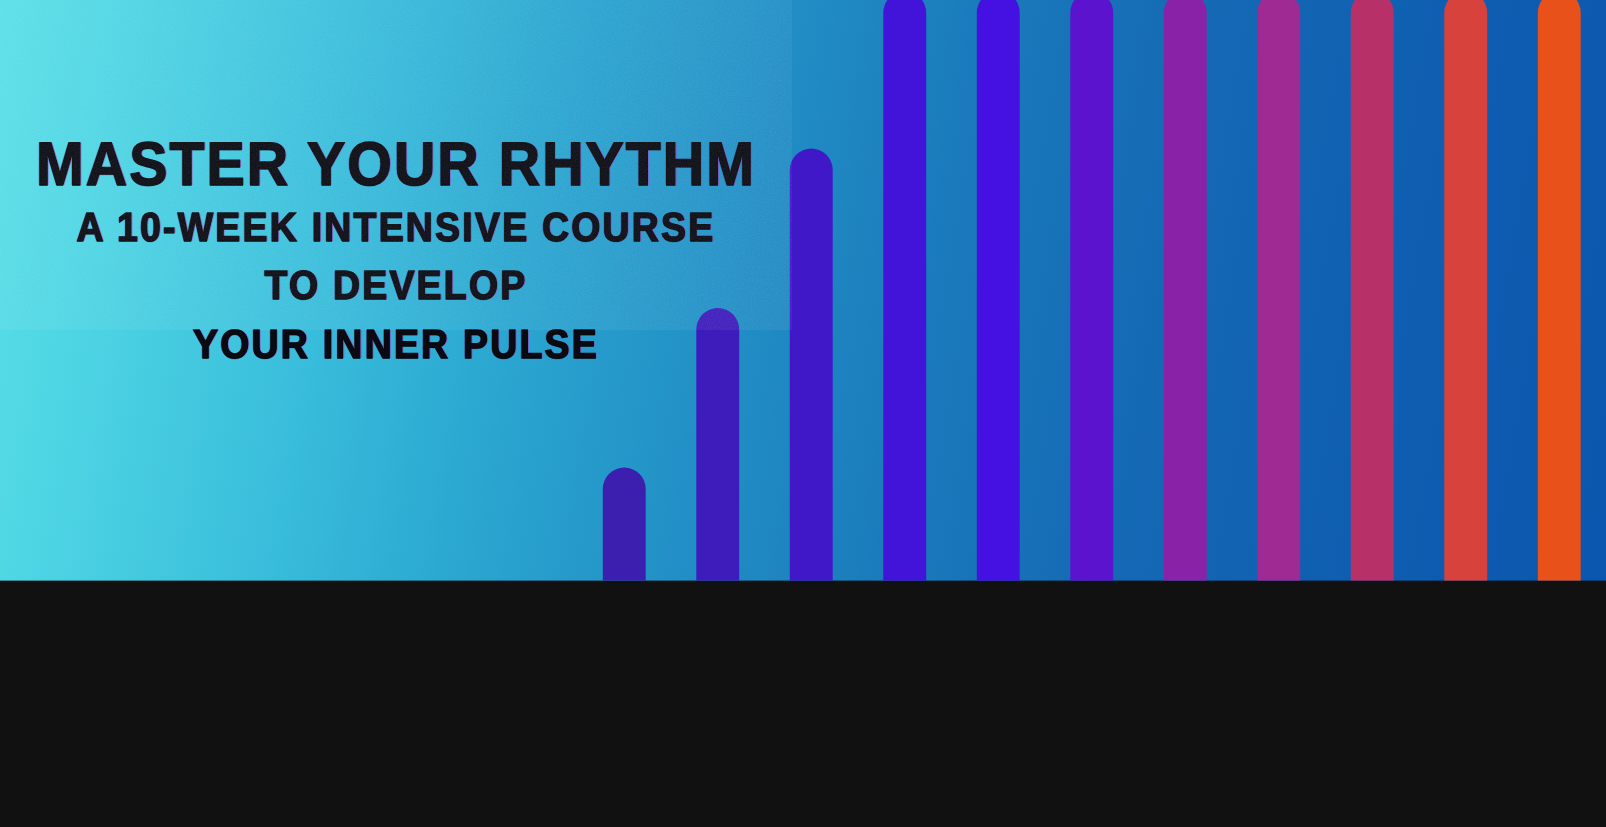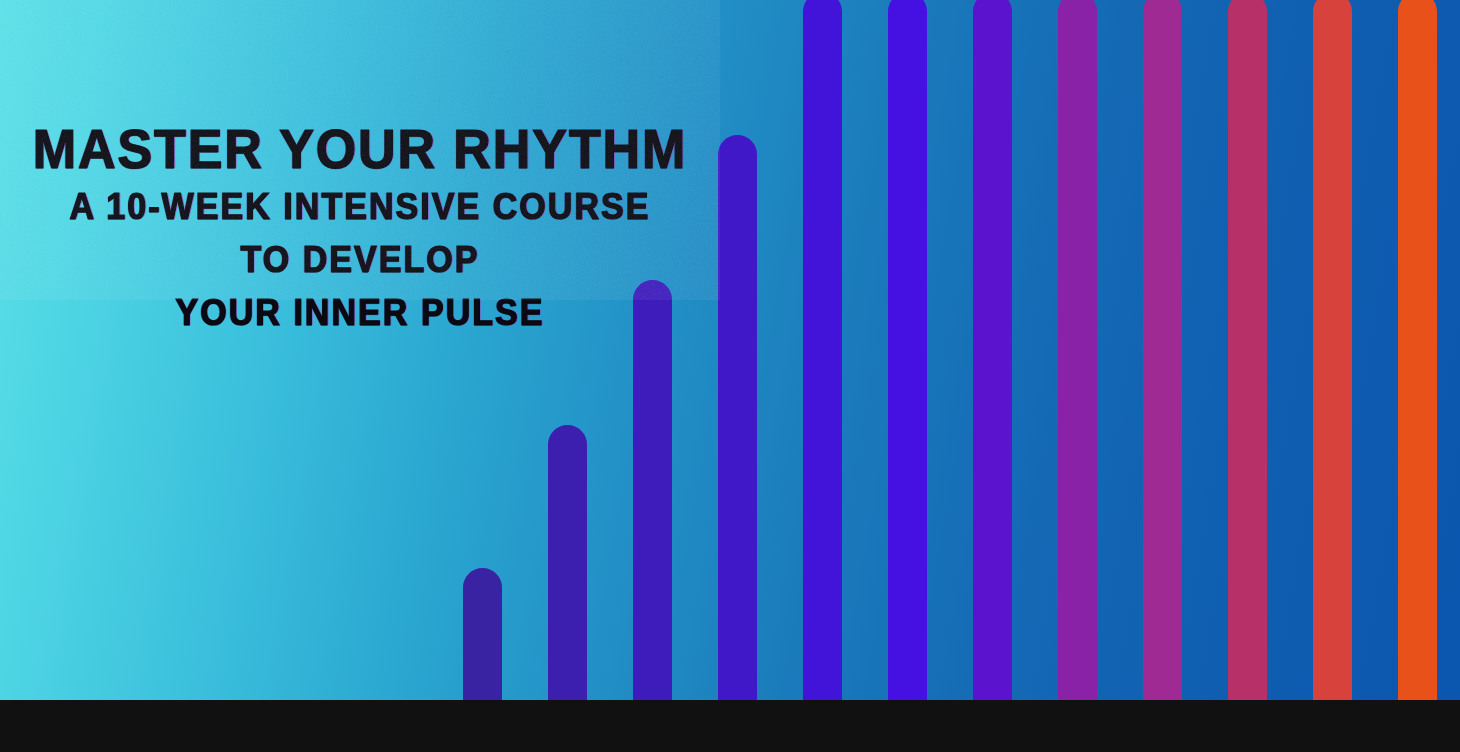--- a/index.html
+++ b/index.html
@@ -4,21 +4,21 @@
 <title>Master Your Rhythm</title>
 <style>
   html, body {
     margin: 0;
     padding: 0;
     background: #111;
   }
   #poster {
     position: relative;
     width: 1460px;
-    height: 700px;
+    height: 528px;
     overflow: hidden;
     font-family: "Liberation Sans", sans-serif;
     background: linear-gradient(100deg,
         #59dfe7 0%,
         #4fd6e4 7%,
         #38bcdb 22%,
         #2aa6d0 33%,
         #2290c6 45%,
         #1a7abb 58%,
         #1468b4 72%,

